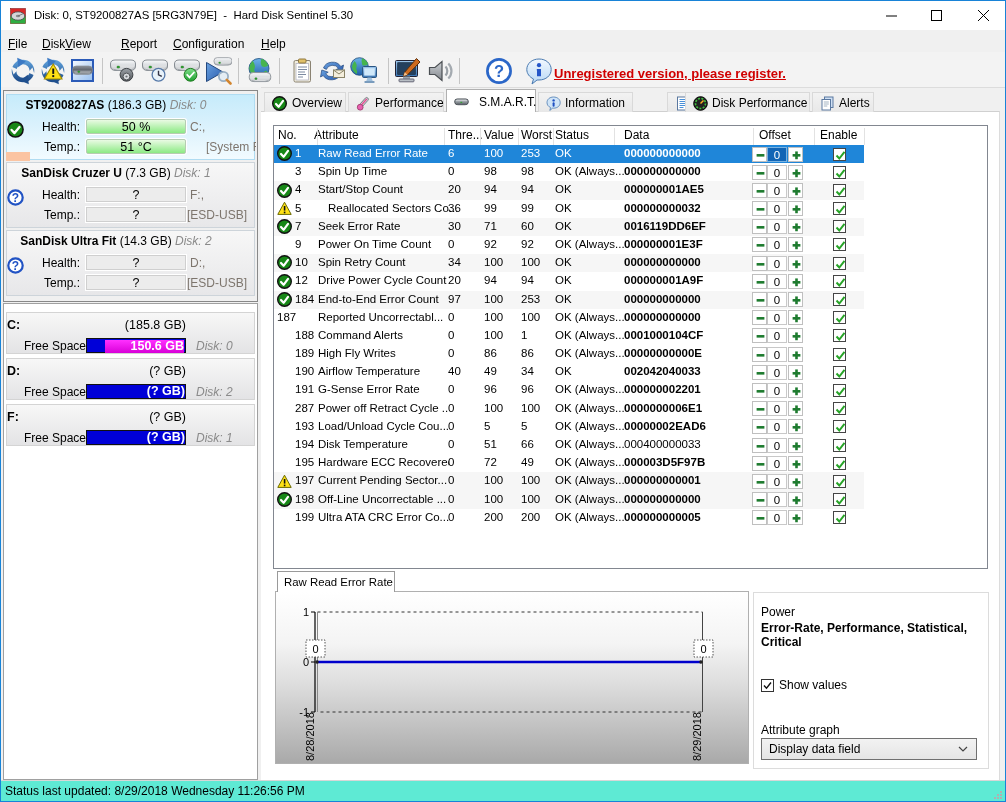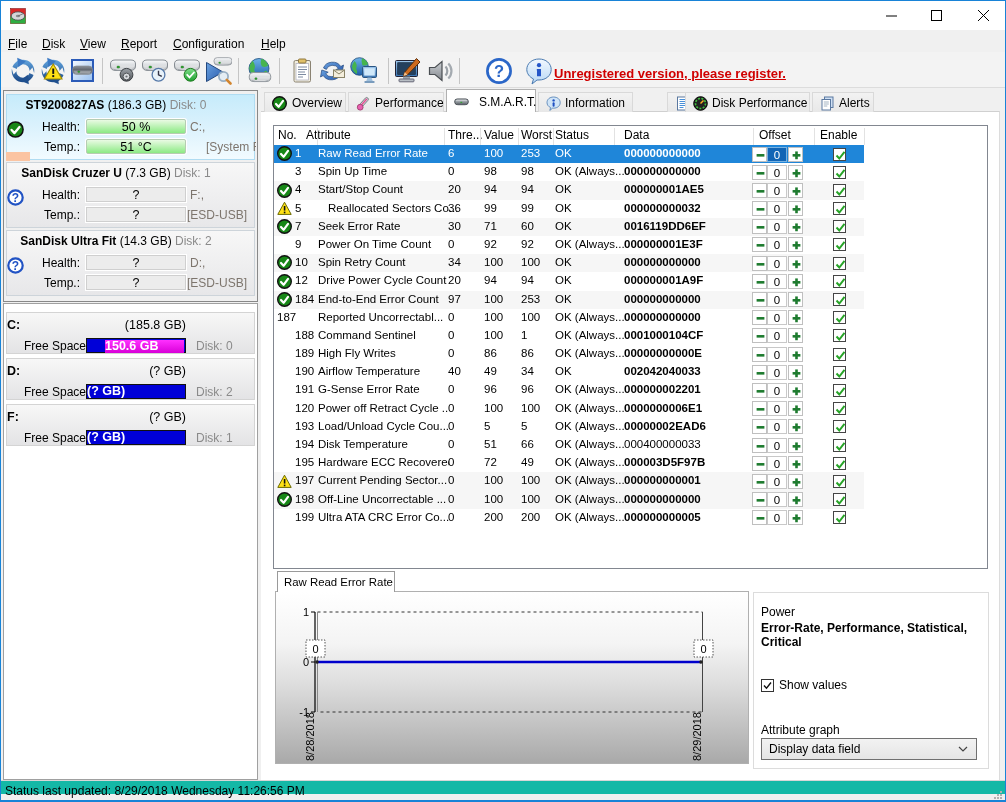--- a/index.html
+++ b/index.html
@@ -19,26 +19,26 @@
 #unreg{left:553px;top:65px;color:#d00000;font-weight:bold;font-size:13px;text-decoration:underline}
 
 #side{left:0;top:86px;width:260px;height:694px;background:#f0f0f0}
 #dlist{left:2px;top:3px;width:255px;height:212px;border:1px solid #888;background:#f0f0f0}
 #plist{left:2px;top:216px;width:255px;height:477px;border:1px solid #a0a0a0;background:#fff}
 .dpanel{left:2px;width:249px;height:66px;border:1px solid #cdd4da;background:linear-gradient(#f7f7f7,#e7e7e9)}
 .dpanel.sel{border:1px solid #b0dcf2;background:linear-gradient(#c6ebfb,#d9f1fc 45%,#f2fbff)}
 .ppanel{left:2px;width:249px;height:42px;border:1px solid #d4d4d4;background:linear-gradient(#f7f7f7,#e3e3e5)}
 .ptitle{text-align:center;font-size:12px;white-space:nowrap;overflow:hidden}
 .ptitle b{letter-spacing:0}
-.ital{color:#8a8a8a}
+.ital{font-style:italic;color:#8a8a8a}
 .lbl{font-size:12px}
 .rlbl{font-size:12px;color:#7d756d}
 .hbar{width:100px;height:15px;border:1px solid #b6ccb2;border-radius:2px;background:linear-gradient(#e9fae3,#8cea84);text-align:center;font-size:12.5px;line-height:14px;box-shadow:0 0 0 1px #fff}
 .qbar{width:100px;height:15px;border:1px solid #cfcfcf;background:#ececec;text-align:center;font-size:12.5px;line-height:14px;box-shadow:0 0 0 1px #fff}
-.fbar{width:100px;height:15px;border:1px solid #111;background:#0000d8;color:#fff;font-weight:bold;text-align:left;font-size:12.5px;line-height:13px}
+.fbar{width:100px;height:15px;border:1px solid #111;background:#0000d8;color:#fff;font-weight:bold;text-align:right;font-size:12.5px;line-height:13px}
 
 #page{left:260px;top:110px;width:739px;height:669px;background:#fff;border-top:1px solid #d0d0d0;border-right:1px solid #dcdcdc}
 .tab{top:91px;height:20px;background:linear-gradient(#f2f2f2,#e8e8e8);border:1px solid #d9d9d9;border-bottom:none}
 .tab.active{top:88px;height:23px;background:#fff;border:1px solid #b0b0b0;border-bottom:none}
 .tab .ticn{position:absolute;left:7px;top:3px;width:15px;height:15px}
 .tab.active .ticn{top:5px}
 .tab span{position:absolute;top:3px;white-space:nowrap}
 .tab.active span{top:5px}
 
 #tbl{left:12px;top:13px;width:715px;height:444px;border:1px solid #828790;background:#fff;overflow:hidden}
@@ -53,21 +53,21 @@
 .spin svg{position:absolute;left:1px;top:1px}
 .sbox{position:absolute;top:1.5px;width:20px;height:15px;border:1px solid #c8c8c8;background:#fff;text-align:center;line-height:14px;font-size:11.5px}
 .sel .sbox{background:#1265b5;color:#fff;border-color:#7ab2e0}
 .cbx{position:absolute;top:2.5px;width:13px;height:13px;border:1px solid #454545;background:#fff}
 .cbx svg{position:absolute;left:0px;top:0px}
 
 #gtab{z-index:3;left:276px;top:570px;width:118px;height:21px;background:#fff;border:1px solid #9a9a9a;border-bottom:none;font-size:11.4px;padding:4px 0 0 6px;white-space:nowrap;overflow:hidden}
 #gbox{left:274px;top:590px;width:474px;height:173px;border:1px solid #b0b0b0;background:linear-gradient(#ffffff 0%,#f4f4f4 30%,#dcdcdc 55%,#a9a9a9 100%)}
 #fbox{left:752px;top:591px;width:236px;height:177px;border:1px solid #dcdcdc;background:#fff}
 
-#sbar{left:0;top:779px;width:1004px;height:14px;background:#14b8a6;border-top:1px solid #d7d7d7}
+#sbar{left:0;top:779px;width:1004px;height:21px;background:#5eead4;border-top:1px solid #d7d7d7}
 </style></head>
 <body>
 <svg width="0" height="0" style="position:absolute">
     <defs>
 <linearGradient id="silver" x1="0" y1="0" x2="0" y2="1">
  <stop offset="0" stop-color="#fafbfc"></stop>
         <stop offset="0.5" stop-color="#d9dcdf"></stop>
         <stop offset="0.78" stop-color="#b9bdc1"></stop>
         <stop offset="1" stop-color="#e4e6e8"></stop>
       </linearGradient>
@@ -112,34 +112,35 @@
   </svg>
 <div id="win">
  <div id="title" class="ab">
       <svg class="ab" style="left:9px;top:7px" width="16" height="16" viewBox="0 0 16 16">
         <rect x="0.5" y="0.5" width="15" height="15" fill="#d82828" stroke="#802020" stroke-width="0.6"></rect>
         <rect x="0.5" y="8" width="15" height="7.5" fill="#2fae42"></rect>
         <ellipse cx="8" cy="8" rx="6.8" ry="4.2" fill="#d4d6d8" stroke="#444" stroke-width="0.8"></ellipse>
         <ellipse cx="8" cy="8" rx="2.2" ry="1.3" fill="#88898b"></ellipse>
         <path d="M8 8 L13.5 5.5" stroke="#666" stroke-width="0.8"></path>
       </svg>
+      <span class="ab txt">Disk: 0, ST9200827AS [5RG3N79E]&nbsp; -&nbsp; Hard Disk Sentinel 5.30</span>
   <svg class="ab" style="left:885px;top:14px" width="11" height="2" viewBox="0 0 11 2">
         <path d="M0 1h11" class="capglyph"></path>
       </svg>
   <svg class="ab" style="left:930px;top:9px" width="11" height="11" viewBox="0 0 11 11">
         <rect x="0.5" y="0.5" width="10" height="10" class="capglyph"></rect>
       </svg>
   <svg class="ab" style="left:977px;top:9px" width="11" height="11" viewBox="0 0 11 11">
         <path d="M0 0l11 11M11 0L0 11" class="capglyph"></path>
       </svg>
  </div>
  <div id="menu" class="ab">
   <span style="left:7px"><u>F</u>ile</span>
       <span style="left:41px"><u>D</u>isk</span>
-      <span style="left:79px"><u>V</u>iew</span>
+      <span style="left:64px"><u>V</u>iew</span>
       <span style="left:120px"><u>R</u>eport</span>
       <span style="left:172px"><u>C</u>onfiguration</span>
       <span style="left:260px"><u>H</u>elp</span>
  </div>
  <div id="tbar" class="ab"></div>
  <svg class="ab" style="left:8px;top:56px" width="28" height="28" viewBox="0 0 28 28">
       <circle cx="14" cy="14" r="9" fill="none" stroke="url(#bluearr)" stroke-width="4.6"></circle>
 <path d="M2.2 9.5 L9 12.5 L4.5 17.5 Z" fill="#f3f3f3"></path>
       <path d="M25.8 18.5 L19 15.5 L23.5 10.5 Z" fill="#f3f3f3"></path>
 <path d="M8.2 0.8 L16.8 4.4 L9.2 10.2 Z" fill="#3b79c4"></path>
@@ -332,21 +333,21 @@
 <span class="ab lbl" style="left:17px;top:26px">Free Space</span>
 <div class="ab fbar" style="left:79px;top:25px;">(? GB)</div>
 <span class="ab ital" style="left:189px;top:26px">Disk: 1</span>
         </div>
 </div>
 </div>
  <div id="page" class="ab">
       <div id="tbl" class="ab">
         <div class="hrow">
           <span class="c" style="left:4px">No.</span>
-          <span class="c" style="left:32px">Attribute</span>
+          <span class="c" style="left:40px">Attribute</span>
           <span class="c" style="left:174px">Thre...</span>
           <span class="c" style="left:210px">Value</span>
           <span class="c" style="left:247px">Worst</span>
           <span class="c" style="left:281px">Status</span>
           <span class="c" style="left:350px">Data</span>
           <span class="c" style="left:485px">Offset</span>
           <span class="c" style="left:546px">Enable</span>
           <i class="hsep" style="left:43px"></i>
           <i class="hsep" style="left:170px"></i>
           <i class="hsep" style="left:206px"></i>
@@ -641,21 +642,21 @@
             </svg>
           </span>
           <span class="cbx" style="left:559px">
             <svg width="13" height="13" viewBox="0 0 13 13">
               <path d="M2.5 6.5l2.8 3L10.5 2.8" stroke="#27a427" stroke-width="2" fill="none"></path>
             </svg>
           </span>
         </div>
         <div class="trow">
           <span class="c" style="left:21px">188</span>
-          <span class="c" style="left:44px;width:131px;overflow:hidden">Command Sentinel</span>
+          <span class="c" style="left:44px;width:131px;overflow:hidden">Command Alerts</span>
           <span class="c" style="left:174px">0</span>
           <span class="c" style="left:210px">100</span>
           <span class="c" style="left:247px">1</span>
           <span class="c" style="left:281px">OK (Always...</span>
           <span class="c" style="left:350px;font-weight:bold">0001000104CF</span>
           <span class="spin" style="left:478px">
             <svg width="13" height="13" viewBox="0 0 14 15">
               <rect x="2.5" y="5.8" width="9" height="3" fill="#1e7b2f"></rect>
             </svg>
           </span>
@@ -744,21 +745,21 @@
               <rect x="5.5" y="2.8" width="3" height="9" fill="#1e7b2f"></rect>
             </svg>
           </span>
           <span class="cbx" style="left:559px">
             <svg width="13" height="13" viewBox="0 0 13 13">
               <path d="M2.5 6.5l2.8 3L10.5 2.8" stroke="#27a427" stroke-width="2" fill="none"></path>
             </svg>
           </span>
         </div>
         <div class="trow">
-          <span class="c" style="left:21px">120</span>
+          <span class="c" style="left:21px">287</span>
           <span class="c" style="left:44px;width:131px;overflow:hidden">Power off Retract Cycle ...</span>
           <span class="c" style="left:174px">0</span>
           <span class="c" style="left:210px">100</span>
           <span class="c" style="left:247px">100</span>
           <span class="c" style="left:281px">OK (Always...</span>
           <span class="c" style="left:350px;font-weight:bold">0000000006E1</span>
           <span class="spin" style="left:478px">
             <svg width="13" height="13" viewBox="0 0 14 15">
               <rect x="2.5" y="5.8" width="9" height="3" fill="#1e7b2f"></rect>
             </svg>

